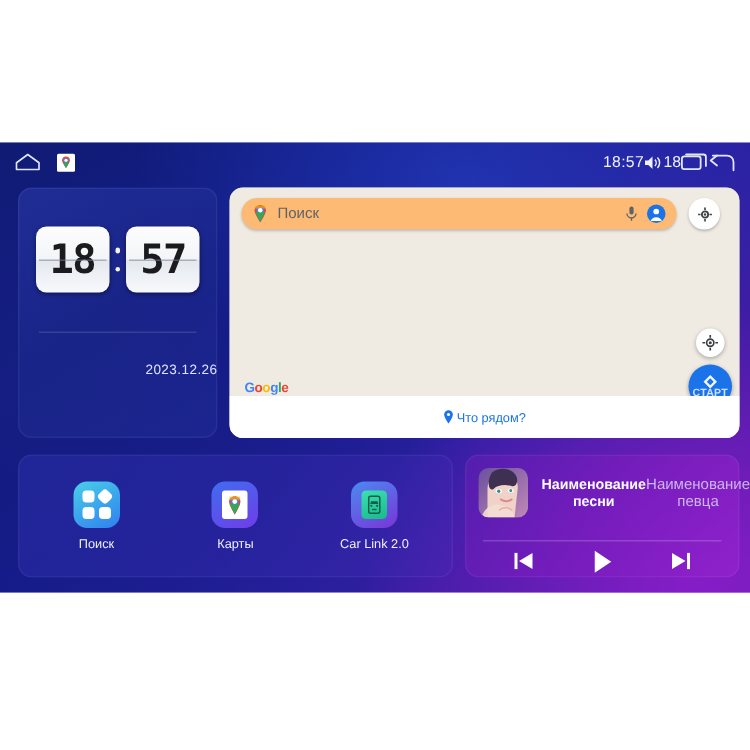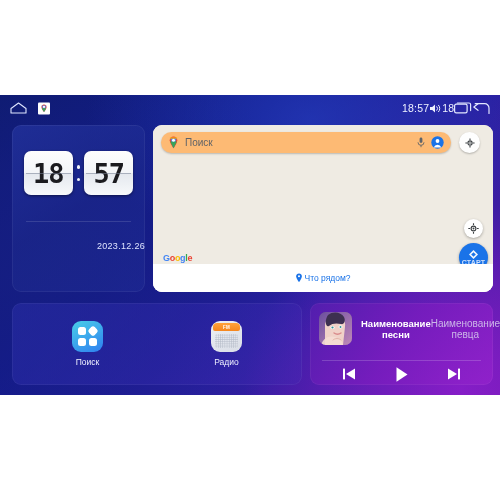--- a/index.html
+++ b/index.html
@@ -328,32 +328,51 @@
     <div class="app">
       <div class="app-ico ico-menu">
         <i class="menu-sq" style="left:6px;  top:6px;  width:8px;  height:8px;"></i>
         <i class="menu-sq" style="left:6px;  top:17px; width:8px;  height:8px;"></i>
         <i class="menu-sq" style="left:17px; top:17px; width:8px;  height:8px;"></i>
         <i class="menu-sq" style="left:17px; top:5.5px;width:8px;  height:8px; transform:rotate(45deg);"></i>
       </div>
       <span class="app-lbl">Поиск</span>
     </div>
 
-
     <div class="app">
-      <div class="app-ico ico-radio">
-        <div class="radio-top">
-            <b>FM</b>
-          </div>
-        <div class="radio-grille"></div>
-      </div>
-      <span class="app-lbl">Радио</span>
-    </div>
-
-
+      <div class="app-ico ico-maps">
+        <div class="maps-tile">
+          <svg width="11" height="14" viewBox="0 0 11 14">
+            <path d="M5.5 0.8 C7.6 0.8 9.3 2.4 9.3 4.4 C9.3 7.1 5.5 13 5.5 13 C5.5 13 1.7 7.1 1.7 4.4 C1.7 2.4 3.4 0.8 5.5 0.8 Z" fill="#ea4335"></path>
+            <path d="M2.2 2.3 L8.8 2.3 L5.5 13 Z" fill="#4285f4" opacity="0.92"></path>
+            <path d="M1.9 5.8 L9.1 5.8 L5.5 13 Z" fill="#34a853" opacity="0.95"></path>
+            <path d="M1.9 1 L9.1 1 L9.1 3.2 L1.9 3.2 Z" fill="#fbbc04" opacity="0.6"></path>
+            <circle cx="5.5" cy="4.4" r="1.6" fill="#ffffff"></circle>
+          </svg>
+        </div>
+      </div>
+      <span class="app-lbl">Карты</span>
+    </div>
+
+
+
+    <div class="app">
+      <div class="app-ico ico-carlink">
+        <div class="carlink-inner">
+          <svg width="9" height="13" viewBox="0 0 9 13">
+            <rect x="0.8" y="0.8" width="7.4" height="11.4" rx="1.3" fill="none" stroke="#0c5f48" stroke-width="1"></rect>
+            <path d="M2.4 4.2 L6.6 4.2 L7.2 6 L1.8 6 Z" fill="#0c5f48"></path>
+            <circle cx="2.6" cy="7.2" r="0.75" fill="#0c5f48"></circle>
+            <circle cx="6.4" cy="7.2" r="0.75" fill="#0c5f48"></circle>
+            <rect x="2.9" y="9.2" width="3.2" height="0.9" rx="0.4" fill="#0c5f48"></rect>
+          </svg>
+        </div>
+      </div>
+      <span class="app-lbl">Car Link 2.0</span>
+    </div>
   </div>
 
   <div class="card" id="music">
     <div id="music-top">
       <div id="album-art">
         <svg width="33" height="33" viewBox="0 0 33 33">
           <defs>
             <linearGradient id="aa" x1="0" y1="0" x2="1" y2="1">
               <stop offset="0" stop-color="#6b4f9e"></stop>
                 <stop offset="1" stop-color="#c089b8"></stop>

